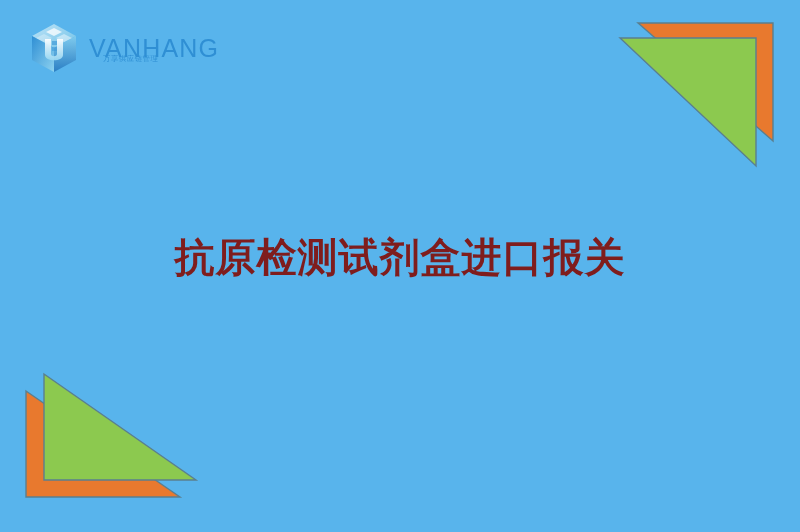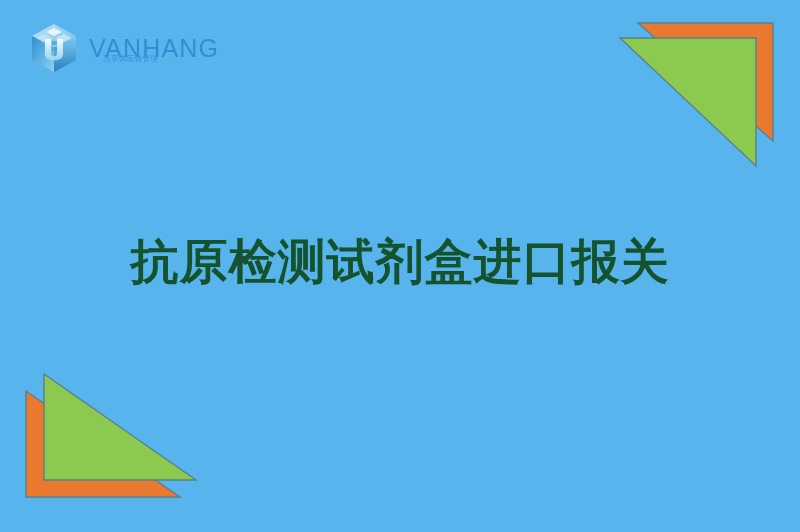--- a/index.html
+++ b/index.html
@@ -83,23 +83,23 @@
   }
 
   
   #headline {
     position: absolute;
     left: 0;
     right: 0;
     top: 234px;
     text-align: center;
     font-family: "Liberation Sans", sans-serif;
-    font-size: 48px;
+    font-size: 40px;
     font-weight: bold;
-    color: #14532d;
+    color: #7f1d1d;
     letter-spacing: 1px;
     line-height: 1.15;
     white-space: nowrap;
   }
 </style>
 </head>
 <body>
 
 <div id="banner">
 

